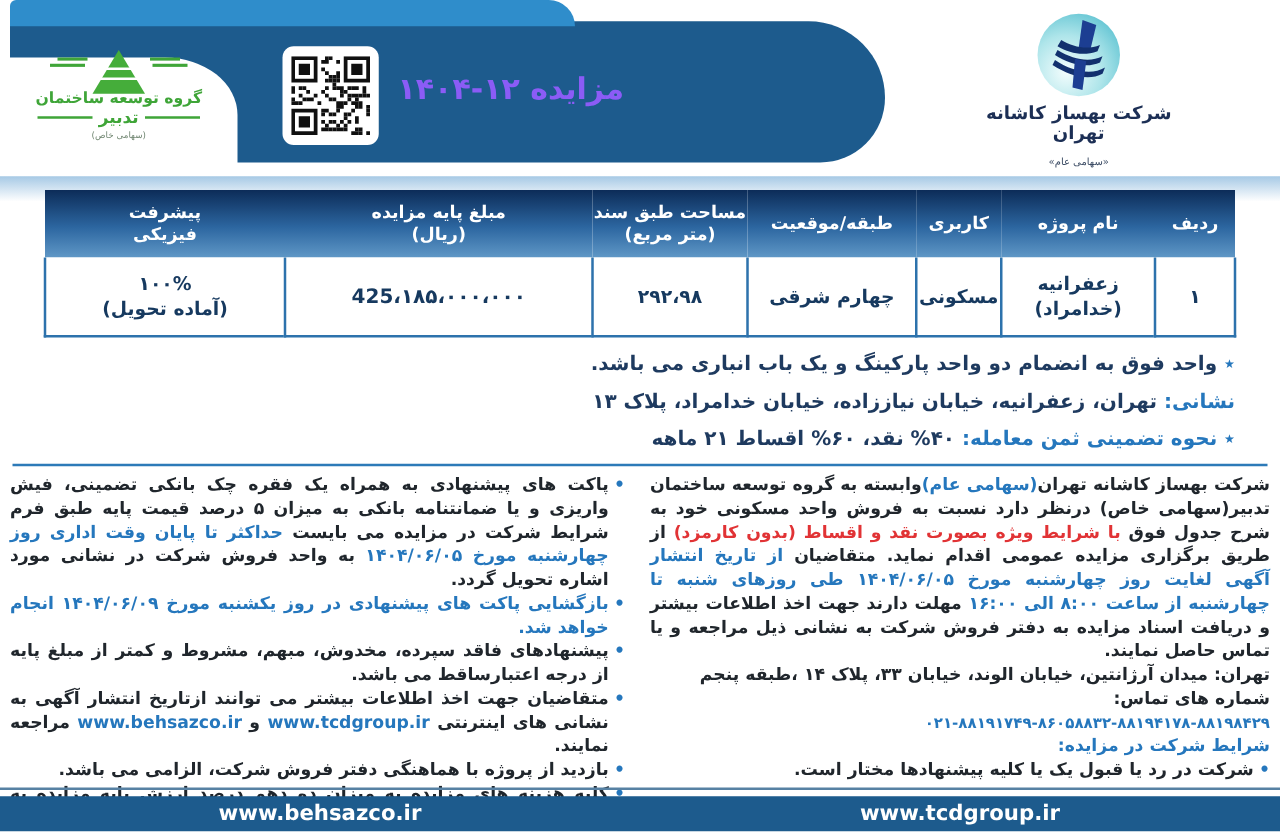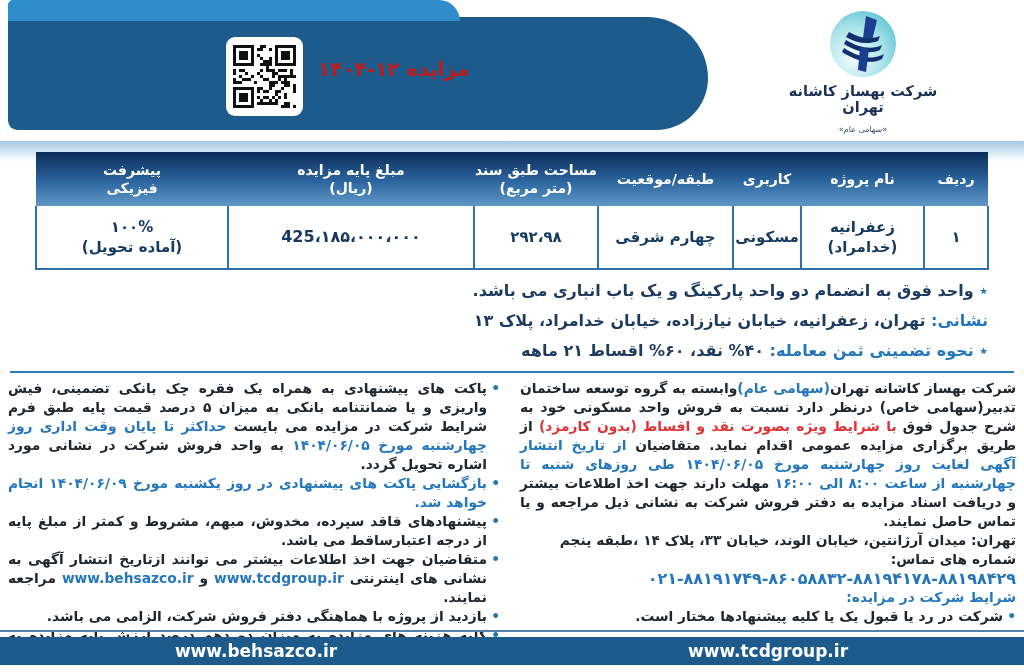--- a/index.html
+++ b/index.html
@@ -17,21 +17,21 @@
           border-top-right-radius:58px 46px;}
   .tri{position:absolute;left:20px;top:-8px;}
   .t1{position:relative;margin-top:24px;text-align:center;font-size:12.5px;font-weight:bold;
       color:#3fa538;direction:rtl;letter-spacing:0.5px;}
   .t2{display:flex;align-items:center;justify-content:center;gap:5px;margin-top:1px;direction:rtl;}
   .t2 .nm{font-size:13.5px;font-weight:bold;color:#3fa538;}
   .t2 .hr{width:44px;height:2px;background:#3fa538;}
   .t3{text-align:center;font-size:7px;color:#6f8570;margin-top:2px;direction:rtl;}
   .qr-box{position:absolute;left:226px;top:37px;width:77px;height:79px;background:#fff;
           border-radius:9px;display:flex;align-items:center;justify-content:center;}
-  .banner-title{position:absolute;left:318px;top:57px;color:#b91c1c;font-size:20px;
+  .banner-title{position:absolute;left:318px;top:57px;color:#8b5cf6;font-size:24px;
           font-weight:bold;direction:rtl;white-space:nowrap;}
   .behsaz{position:absolute;left:768px;top:10px;width:190px;text-align:center;}
   .behsaz-name{font-size:14.5px;font-weight:bold;color:#1c2f55;margin-top:1px;direction:rtl;}
   .behsaz-sub{font-size:8px;color:#3a4a63;margin-top:10px;direction:rtl;}
 
   
   .auction-table{position:absolute;left:35px;top:152px;width:952px;border-collapse:collapse;
           table-layout:fixed;}
   .auction-table th{height:52px;vertical-align:middle;text-align:center;color:#fff;
           font-size:14px;font-weight:bold;white-space:pre-line;line-height:18px;
@@ -55,38 +55,56 @@
        font-weight:bold;color:#20262c;text-align:justify;}
   .col-right{left:520px;width:496px;}
   .col-left{left:8px;width:492px;}
   .just{margin:0;text-align:justify;}
   .bullet{position:relative;padding-right:13px;}
   .bullet::before{content:"\2022";position:absolute;right:0;top:0;color:#2577bd;}
   .c-dark{color:#20262c;}
   .c-blue{color:#2577bd;}
   .c-red{color:#e13335;}
   .c-navy{color:#1e3a5f;text-align:right;}
-  .phones{letter-spacing:1px;font-size:16px;}
+  .phones{letter-spacing:1px;font-size:12px;}
 
   
   .footer-bar{position:absolute;left:0;top:637px;width:1024px;height:28px;background:#1d5b8d;
         display:flex;align-items:center;}
   .fcell{flex:1;text-align:center;}
   .fcell span{color:#fff;font-size:17px;font-weight:bold;}
 </style>
 </head>
 <body>
 
 <div id="page">
 
   <div class="band"></div>
 
   <div class="banner"></div>
   <div class="strip-light"></div>
 
+  <div class="logo-panel">
+    <svg class="tri" width="150" height="40" viewBox="0 0 150 40">
+      <rect x="26" y="8" width="24" height="2.5" fill="#3fa538"></rect>
+      <rect x="20" y="13" width="28" height="2.5" fill="#3fa538"></rect>
+      <rect x="100" y="8" width="24" height="2.5" fill="#3fa538"></rect>
+      <rect x="102" y="13" width="28" height="2.5" fill="#3fa538"></rect>
+      <polygon points="75,2 96,37 54,37" fill="#45ad3a"></polygon>
+      <rect x="60" y="16" width="30" height="2" fill="#ffffff"></rect>
+      <rect x="56" y="24" width="38" height="2" fill="#ffffff"></rect>
+    </svg>
+    <div class="t1">گروه توسعه ساختمان</div>
+    <div class="t2">
+      <span class="hr"></span>
+      <span class="nm">تدبیر</span>
+      <span class="hr"></span>
+    </div>
+    <div class="t3">(سهامی خاص)</div>
+  </div>
 
   <div class="qr-box">
     <svg id="qr-svg" width="63" height="63" viewBox="0 0 63 63">
         <rect x="27" y="0" width="3" height="3" fill="#101010"></rect>
         <rect x="30" y="0" width="3" height="3" fill="#101010"></rect>
         <rect x="24" y="3" width="3" height="3" fill="#101010"></rect>
         <rect x="27" y="3" width="3" height="3" fill="#101010"></rect>
         <rect x="36" y="3" width="3" height="3" fill="#101010"></rect>
         <rect x="24" y="9" width="3" height="3" fill="#101010"></rect>
         <rect x="27" y="12" width="3" height="3" fill="#101010"></rect>

